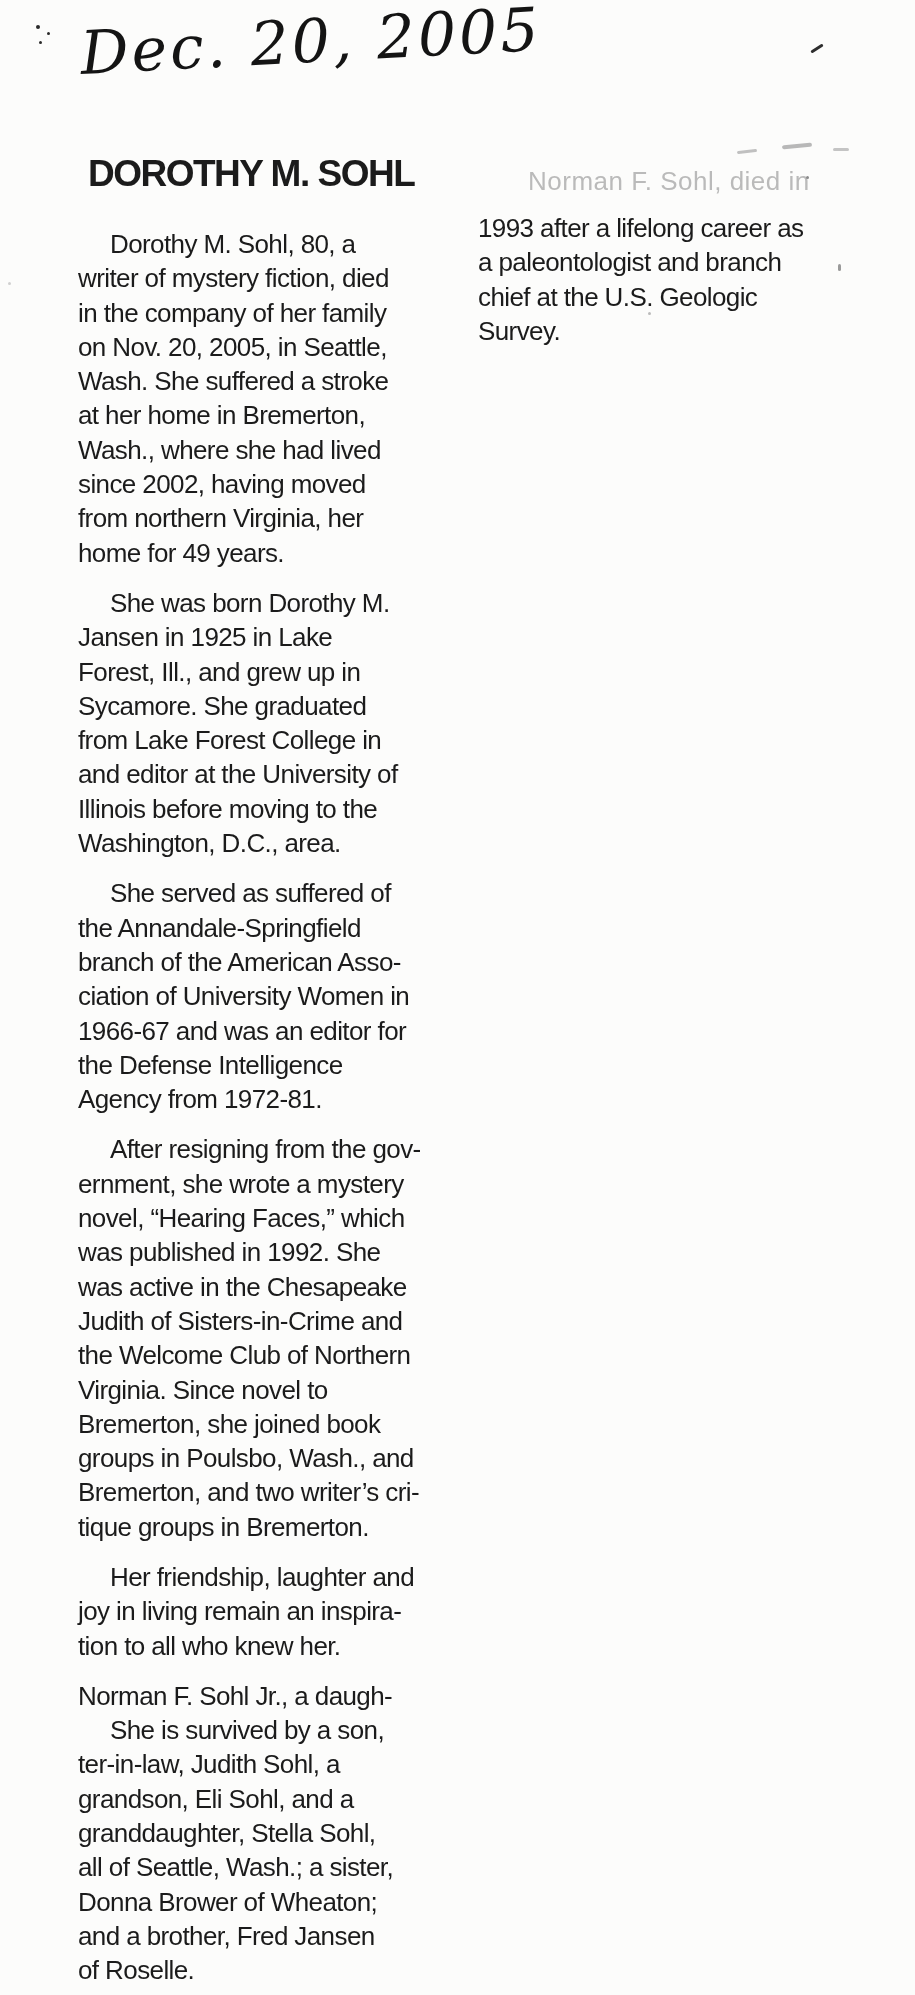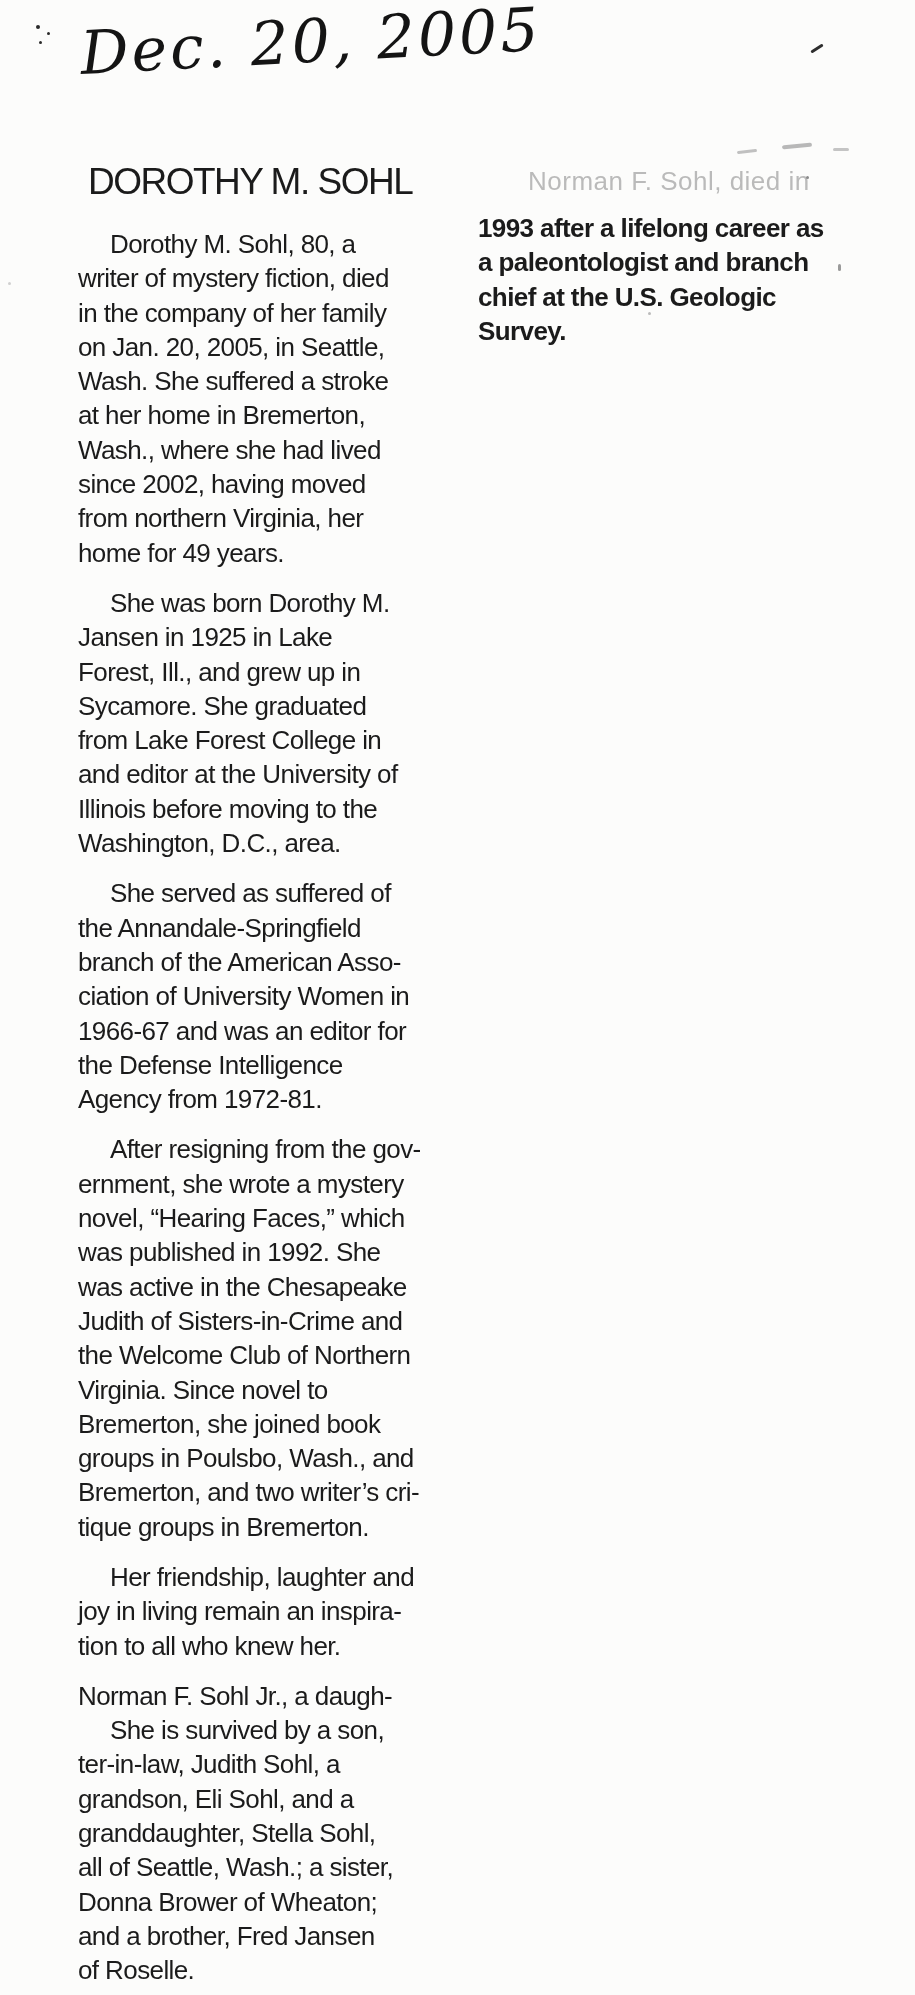--- a/index.html
+++ b/index.html
@@ -17,43 +17,42 @@
     font-family:"DejaVu Serif", serif;
     font-style:italic;
     font-size:60px;
     letter-spacing:3px;
     color:#141414;
     transform:rotate(-3deg);
     white-space:nowrap;
   }
   .headline{
     position:absolute;
-    left:88px;top:164px;
+    left:88px;top:156px;
     font-size:37px;
-    font-weight:normal;
+    font-weight:bold;
     letter-spacing:-1.5px;
     line-height:36px;
     white-space:nowrap;
   }
   .col-left{
     position:absolute;
     left:62px;top:211px;
     width:356px;
     font-size:26px;
     letter-spacing:-0.6px;
     line-height:34.3px;
   }
   .col-right{
     position:absolute;
     left:478px;top:211px;
     width:400px;
     font-size:26px;
     letter-spacing:-0.6px;
     line-height:34.3px;
-    font-weight:bold;
   }
   .line{white-space:nowrap;height:34.3px;}
   .line.indent{padding-left:32px;}
   .para{margin:16px;}
   .ghost{
     position:absolute;
     left:528px;top:166px;
     font-size:26px;
     letter-spacing:0.5px;
     color:#8f8f8f;
@@ -85,21 +84,21 @@
 
   <div class="headline">DOROTHY M. SOHL</div>
 
   <div class="ghost">Norman F. Sohl, died in</div>
 
   <div class="col-left">
       <div class="para">
         <div class="line indent">Dorothy M. Sohl, 80, a</div>
         <div class="line">writer of mystery fiction, died</div>
         <div class="line">in the company of her family</div>
-        <div class="line">on Jan. 20, 2005, in Seattle,</div>
+        <div class="line">on Nov. 20, 2005, in Seattle,</div>
         <div class="line">Wash. She suffered a stroke</div>
         <div class="line">at her home in Bremerton,</div>
         <div class="line">Wash., where she had lived</div>
         <div class="line">since 2002, having moved</div>
         <div class="line">from northern Virginia, her</div>
         <div class="line">home for 49 years.</div>
       </div>
       <div class="para">
         <div class="line indent">She was born Dorothy M.</div>
         <div class="line">Jansen in 1925 in Lake</div>

